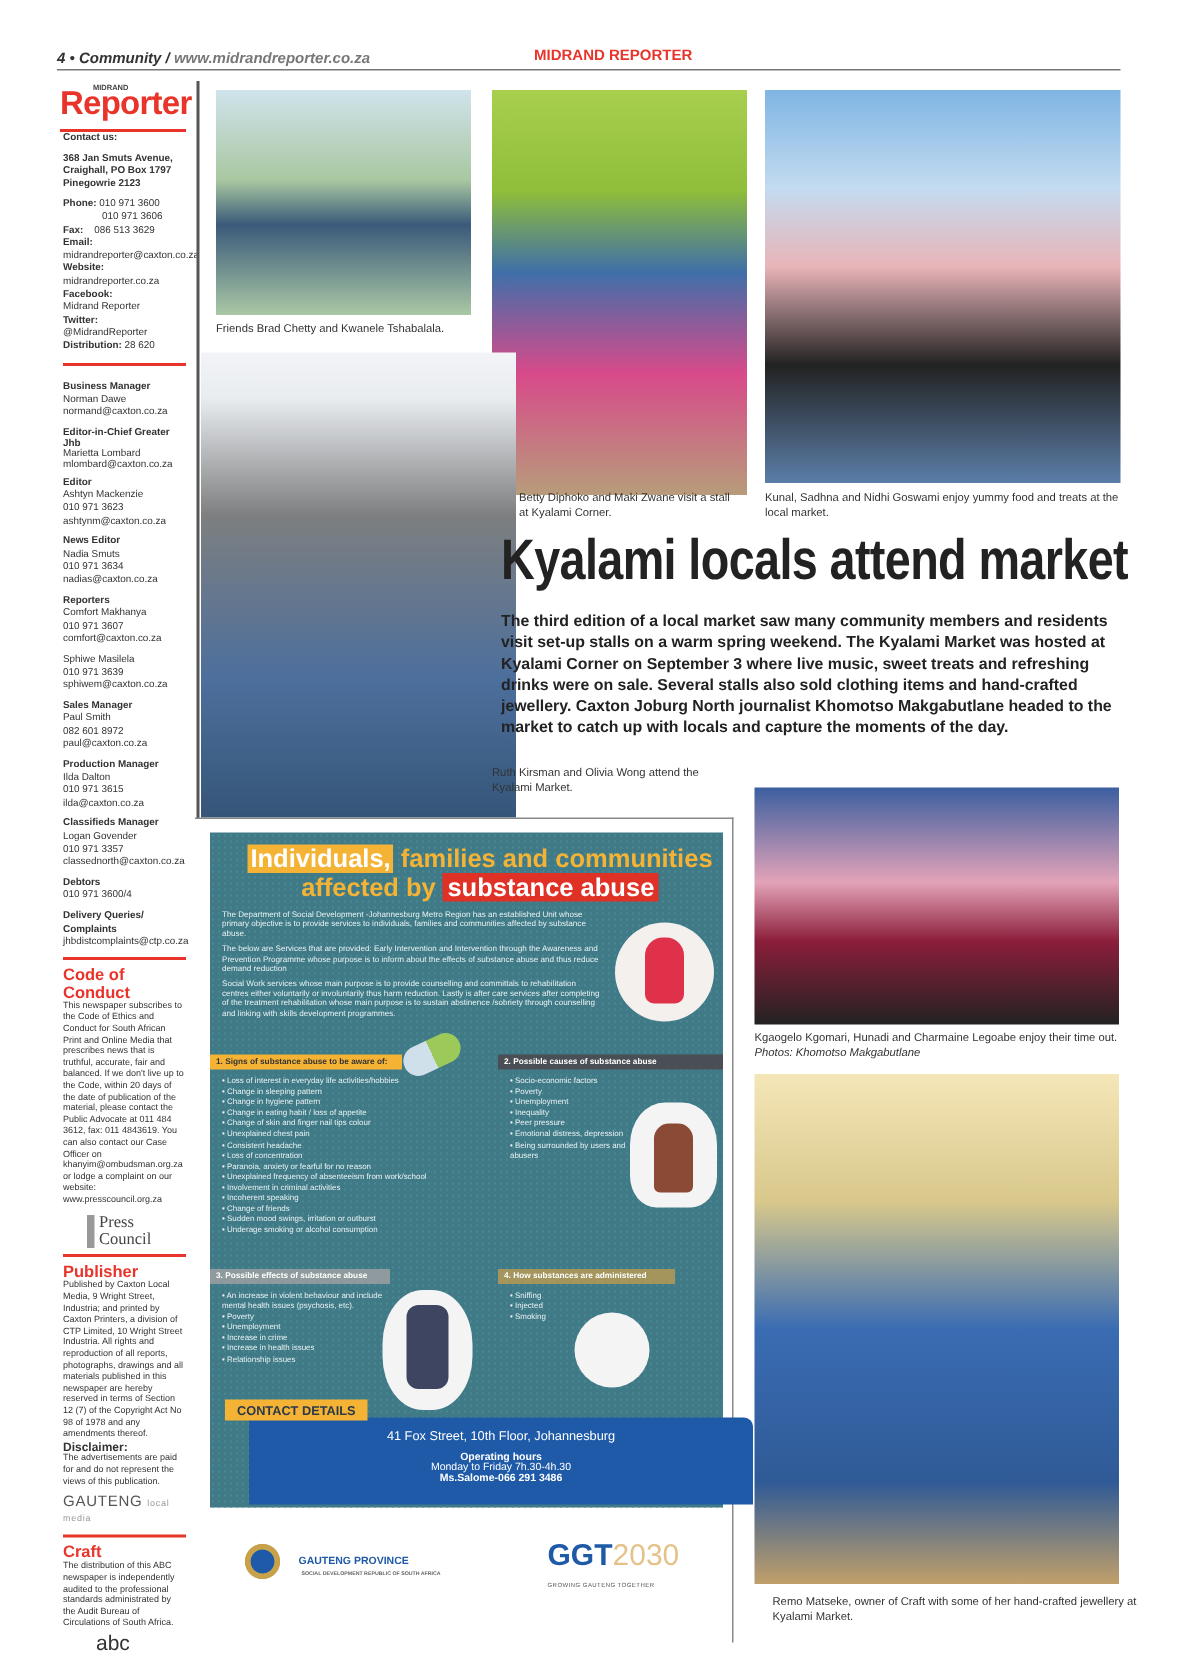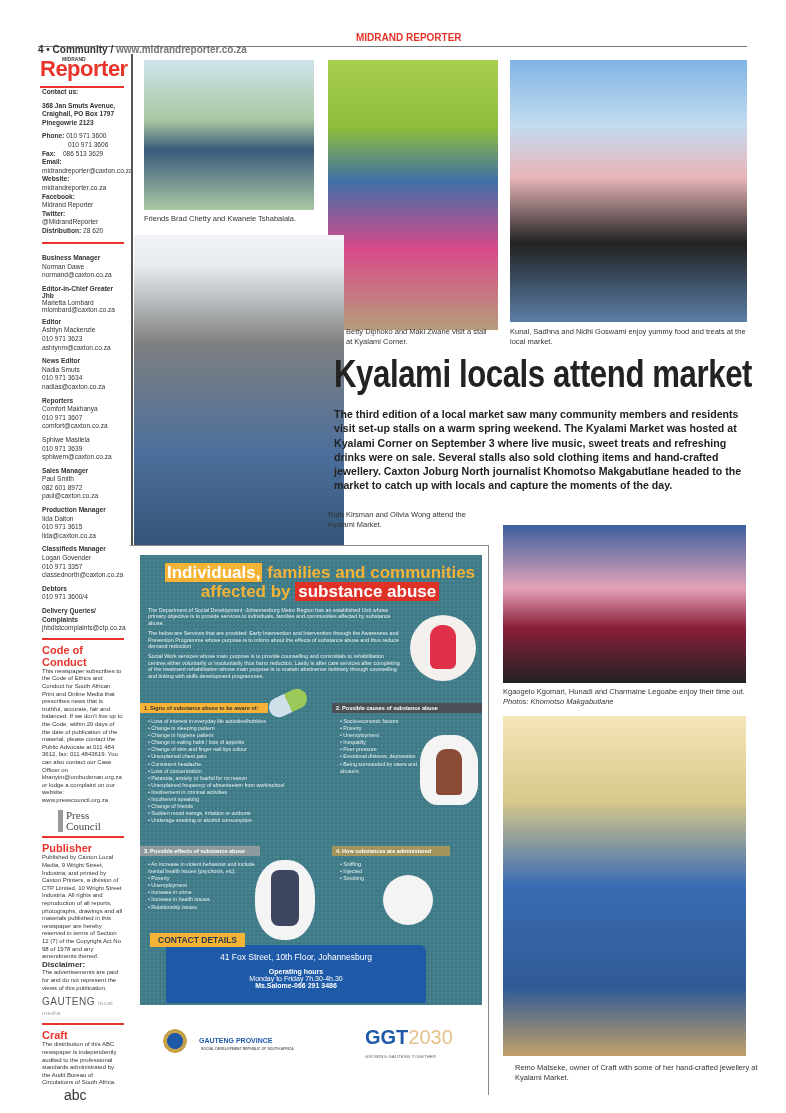--- a/index.html
+++ b/index.html
@@ -1,21 +1,21 @@
 <!DOCTYPE html>
 <html><head>
 <meta charset="utf-8">
 <style>
   * { box-sizing: border-box; margin: 0; padding: 0; }
   html, body { width: 786px; height: 1113px; background: #ffffff; overflow: hidden; }
   body { position: relative; font-family: "Liberation Sans", sans-serif; color: #222; }
 
   
   .page-header { position: absolute; left: 38px; top: 30px; width: 709px; height: 17px; border-bottom: 1.5px solid #777; font-size: 10px; font-weight: bold; }
-  .ph-left { position: absolute; left: 0; top: 14px; color: #333; }
+  .ph-left { position: absolute; left: 0; top: 4px; color: #333; font-style: italic; }
   .ph-left .url { color: #777; }
   .ph-center { position: absolute; left: 318px; top: 2px; color: #e8342a; }
   .ph-right { position: absolute; right: 0; top: 14px; color: #333; margin-top: 33px; }
 
   
   .masthead { position: absolute; left: 40px; top: 54px; width: 84px; }
   .logo-small { font-size: 5px; font-weight: bold; color: #444; position: absolute; left: 22px; top: 2px; }
   .logo-big { font-size: 22px; font-weight: bold; color: #e8342a; letter-spacing: -0.5px; line-height: 26px; margin-top: 2px; }
   .red-rule { height: 2px; background: #e8342a; margin: 4px 0; }
   .lc { position: absolute; left: 42px; width: 82px; font-size: 6.6px; line-height: 8.6px; color: #333; }
@@ -65,21 +65,21 @@
   .l2 { left: 200px; top: 163px; width: 90px; }
   .l3 { left: 8px; top: 306px; width: 112px; }
   .l4 { left: 200px; top: 306px; width: 60px; }
   .pill { position: absolute; left: 128px; top: 138px; width: 40px; height: 20px; border-radius: 10px; background: linear-gradient(90deg,#cfe0ea 50%,#9bc95a 50%); transform: rotate(-25deg); }
   .man { position: absolute; left: 280px; top: 180px; width: 58px; height: 70px; border-radius: 40% 40% 30% 30%; background: #f4f4f4; }
   .man::after { content: ""; position: absolute; left: 16px; top: 14px; width: 26px; height: 46px; background: #8a4a36; border-radius: 10px 10px 4px 4px; }
   .sad { position: absolute; left: 115px; top: 305px; width: 60px; height: 80px; border-radius: 45%; background: #f4f4f4; }
   .sad::after { content: ""; position: absolute; left: 16px; top: 10px; width: 28px; height: 56px; background: #3d4560; border-radius: 8px; }
   .cig { position: absolute; left: 243px; top: 320px; width: 50px; height: 50px; border-radius: 50%; background: #f4f4f4; }
   .contact-tag { position: absolute; left: 10px; top: 378px; background: #f5b335; color: #2a3a4a; font-size: 8.5px; font-weight: bold; padding: 2px 8px; }
-  .contact-box { position: absolute; left: 26px; top: 390px; width: 260px; height: 58px; background: #1e5aa8; border-radius: 0 6px 0 0; text-align: center; color: #fff; }
+  .contact-box { position: absolute; left: 26px; top: 390px; width: 336px; height: 58px; background: #1e5aa8; border-radius: 0 6px 0 0; text-align: center; color: #fff; }
   .cb-addr { font-size: 8.5px; margin-top: 7px; }
   .cb-oh { font-size: 7px; font-weight: bold; margin-top: 6px; }
   .cb-days { font-size: 7px; }
   .cb-phone { font-size: 7px; font-weight: bold; }
   .gauteng { position: absolute; left: 155px; top: 1025px; font-size: 7px; font-weight: bold; color: #1e5aa8; }
   .gauteng .crest { display: inline-block; width: 40px; height: 32px; background: radial-gradient(circle at 50% 50%, #1e5aa8 30%, #c7a24a 32%, #c7a24a 45%, transparent 47%); vertical-align: middle; margin-right: 4px; }
   .gauteng small { display: block; font-size: 3.5px; color: #666; margin-left: 46px; margin-top: -10px; }
   .ggt { position: absolute; left: 365px; top: 1027px; font-size: 20px; font-weight: bold; color: #1e5aa8; line-height: 20px; }
   .ggt span { color: #e4c28a; font-weight: normal; }
   .ggt small { display: block; font-size: 4px; font-weight: normal; color: #555; letter-spacing: 0.3px; }

